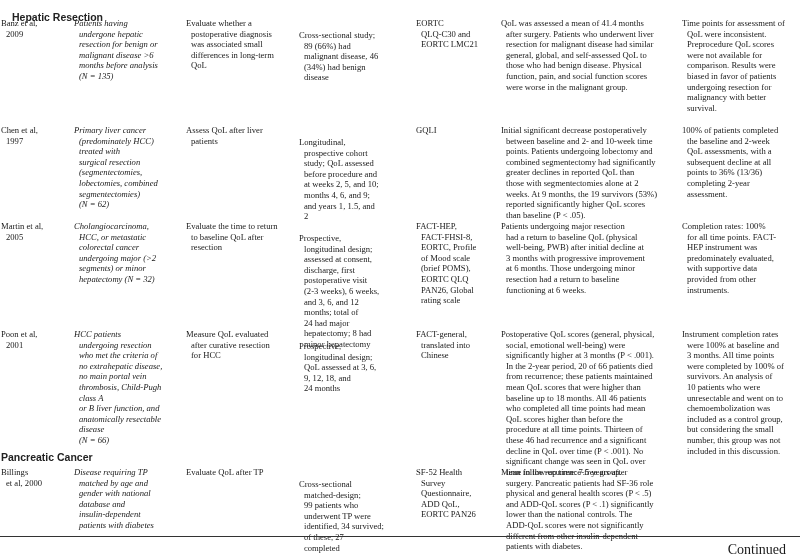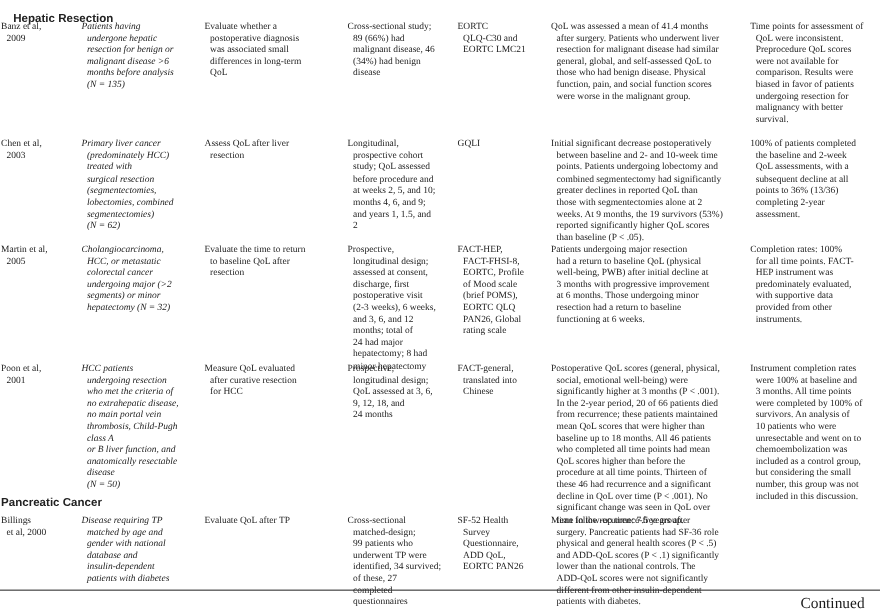--- a/index.html
+++ b/index.html
@@ -7,21 +7,21 @@
          font-family: "Liberation Serif", serif; color: #1a1a1a; }
   .section-head { position: absolute; left: 1px; font-weight: bold; font-size: 10.5px;
                   font-family: "Liberation Sans", sans-serif; color: #222; }
   .row { position: absolute; left: 0; width: 800px; }
   .cell { position: absolute; top: 0; font-size: 8.6px; line-height: 10.6px;
           white-space: pre-line; }
   .hang { padding-left: 5px; text-indent: -5px; }
   .c1 { left: 1px;   width: 66px; }
   .c2 { left: 74px;  width: 96px; font-style: italic; }
   .c3 { left: 186px; width: 108px; }
-  .c4 { left: 316px; width: 96px; }
+  .c4 { left: 299px; width: 96px; margin-top: 12px; }
   .c5 { left: 416px; width: 84px; }
   .c6 { left: 501px; width: 160px; }
   .c7 { left: 682px; width: 118px; }
   .rule { position: absolute; left: 0; width: 800px; border-top: 1px solid #333; top: 536px; }
   .continued { position: absolute; right: 14px; top: 542px; font-size: 14px; }
 </style>
 </head>
 <body>
 
 <div class="section-head" style="top:11px;padding-left:11px;">Hepatic Resection</div>
@@ -61,31 +61,31 @@
 were not available for
 comparison. Results were
 biased in favor of patients
 undergoing resection for
 malignancy with better
 survival.</div>
 </div>
 
 <div class="row" style="top:125px;">
   <div class="cell c1 hang">Chen et al,
-2003</div>
+1997</div>
   <div class="cell c2 hang">Primary liver cancer
 (predominately HCC)
 treated with
 surgical resection
 (segmentectomies,
 lobectomies, combined
 segmentectomies)
 (N = 62)</div>
   <div class="cell c3 hang">Assess QoL after liver
-resection</div>
+patients</div>
   <div class="cell c4 hang">Longitudinal,
 prospective cohort
 study; QoL assessed
 before procedure and
 at weeks 2, 5, and 10;
 months 4, 6, and 9;
 and years 1, 1.5, and
 2</div>
   <div class="cell c5 hang">GQLI</div>
   <div class="cell c6 hang">Initial significant decrease postoperatively
@@ -159,21 +159,21 @@
   <div class="cell c2 hang">HCC patients
 undergoing resection
 who met the criteria of
 no extrahepatic disease,
 no main portal vein
 thrombosis, Child-Pugh
 class A
 or B liver function, and
 anatomically resectable
 disease
-(N = 50)</div>
+(N = 66)</div>
   <div class="cell c3 hang">Measure QoL evaluated
 after curative resection
 for HCC</div>
   <div class="cell c4 hang">Prospective,
 longitudinal design;
 QoL assessed at 3, 6,
 9, 12, 18, and
 24 months</div>
   <div class="cell c5 hang">FACT-general,
 translated into

